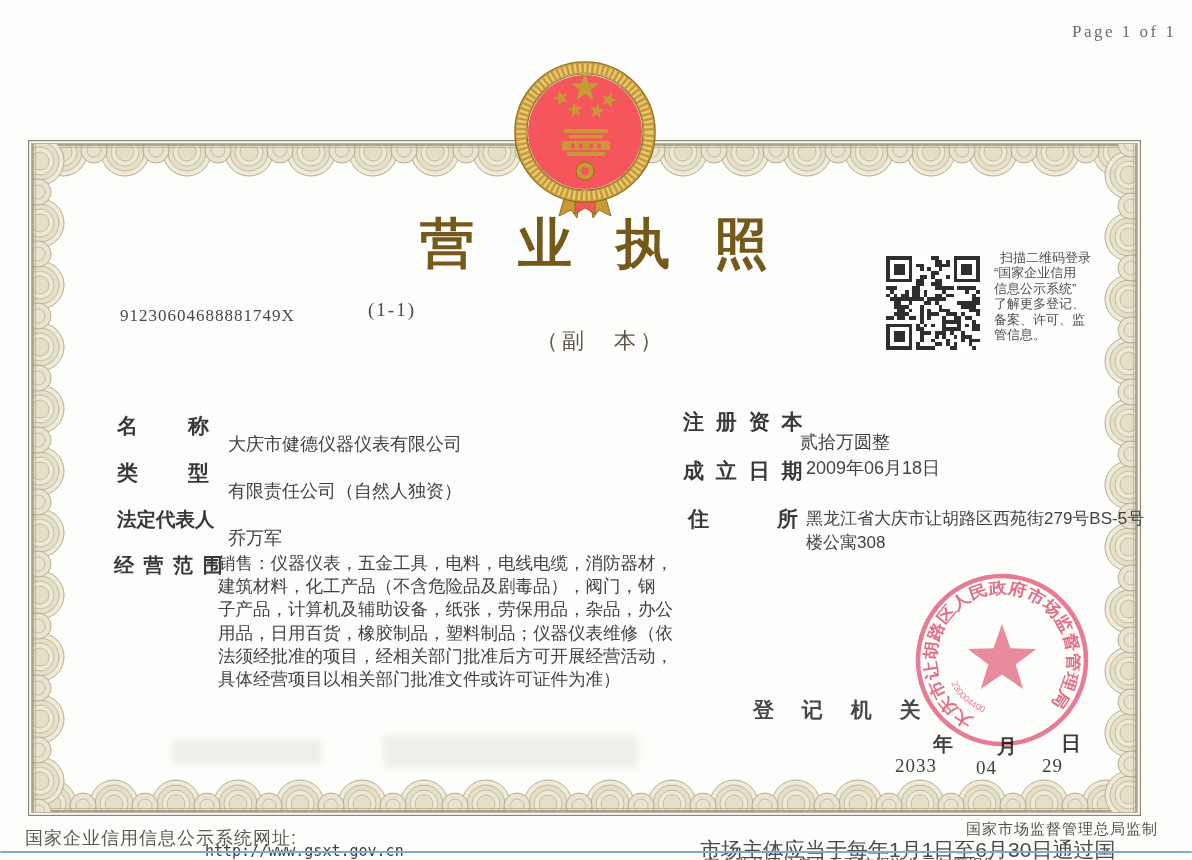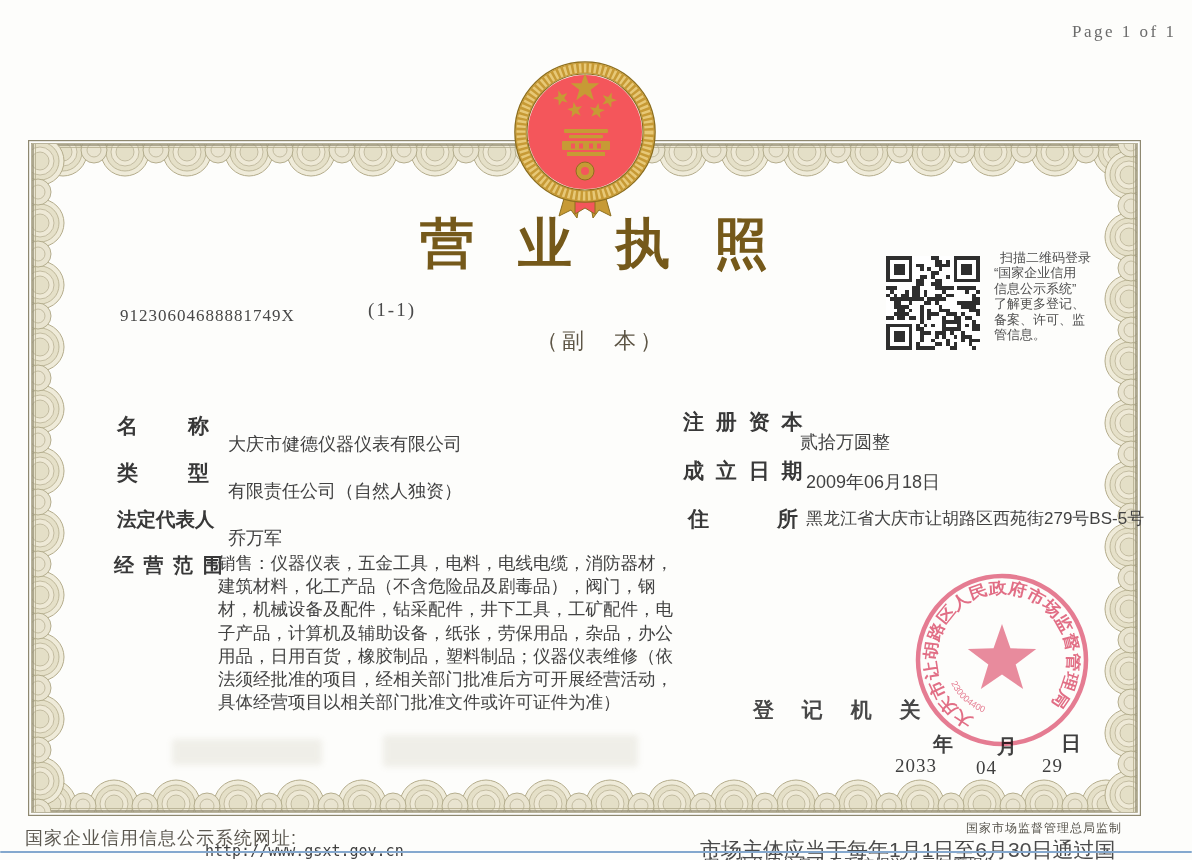--- a/index.html
+++ b/index.html
@@ -30,21 +30,21 @@
   .addr{font-size:17px;line-height:24px;color:#424242;}
   .addr div{white-space:nowrap;}
   
   .dlab{font-size:20px;color:#3f3f3f;font-weight:bold;}
   .dnum{font-family:"Liberation Serif",serif;font-size:19px;color:#3f3f3f;letter-spacing:1px;}
   
   .f-site{left:25px;top:826px;font-size:18px;color:#5c5850;letter-spacing:1px;}
   .f-url{left:205px;top:842px;font-family:"DejaVu Sans Mono",monospace;font-size:15px;color:#3f3f3f;}
   .f-note1{left:700px;top:836px;font-size:21px;color:#4a4a4a;}
   .f-note2{left:704px;top:855px;font-size:15.5px;color:#4a4a4a;}
-  .f-issuer{left:966px;top:820px;font-size:12px;color:#55524a;letter-spacing:1px;}
+  .f-issuer{left:966px;top:820px;font-size:15px;color:#55524a;letter-spacing:1px;}
   .edge-line{left:0;top:851px;width:1192px;height:2px;background:#84a8ce;border-radius:2px;}
   
   .ghost{position:absolute;background:#97906e;opacity:.13;filter:blur(3px);border-radius:3px;}
   svg{display:block;}
   .seal-wrap{left:910px;top:568px;mix-blend-mode:multiply;opacity:.92;}
 </style>
 </head>
 <body>
 
 <div id="stage">
@@ -367,39 +367,39 @@
   </div>
   <div class="abs fvalue" style="left:228px;top:461px;">有限责任公司（自然人独资）</div>
 
   <div class="abs flabel" style="left:117px;top:506px;font-size:19.5px;">法定代表人</div>
   <div class="abs fvalue" style="left:228px;top:508px;">乔万军</div>
 
   <div class="abs flabel" style="left:114px;top:552px;font-size:20px;letter-spacing:2px;">经 营 范 围</div>
   <div class="abs scope-lines" style="left:218px;top:552px;">
     <div>销售：仪器仪表，五金工具，电料，电线电缆，消防器材，</div>
     <div>建筑材料，化工产品（不含危险品及剧毒品），阀门，钢</div>
-    <div>材，机械设备及配件，钻采配件，井下工具，工矿配件，电</div>
     <div>子产品，计算机及辅助设备，纸张，劳保用品，杂品，办公</div>
     <div>用品，日用百货，橡胶制品，塑料制品；仪器仪表维修（依</div>
     <div>法须经批准的项目，经相关部门批准后方可开展经营活动，</div>
     <div>具体经营项目以相关部门批准文件或许可证件为准）</div>
   </div>
 
   <div class="abs flabel" style="left:683px;top:408px;letter-spacing:3px;">注 册 资 本</div>
   <div class="abs fvalue" style="left:800px;top:412px;">贰拾万圆整</div>
 
   <div class="abs flabel" style="left:683px;top:457px;letter-spacing:3px;">成 立 日 期</div>
-  <div class="abs fvalue" style="left:806px;top:452px;">2009年06月18日</div>
+  <div class="abs fvalue" style="left:806px;top:438px;">2009年06月18日</div>
 
   <div class="abs flabel fsplit" style="left:688px;top:505px;width:110px;">
     <span>住</span>
     <span>所</span>
   </div>
   <div class="abs addr" style="left:806px;top:507px;">
     <div>黑龙江省大庆市让胡路区西苑街279号BS-5号</div>
+    <div>楼公寓308</div>
   </div>
 
   <div class="abs flabel" style="left:753px;top:696px;letter-spacing:11px;color:#474747;">登 记 机 关</div>
 
   <div class="abs dlab cjk" style="left:933px;top:731px;">年</div>
   <div class="abs dlab cjk" style="left:997px;top:733px;">月</div>
   <div class="abs dlab cjk" style="left:1061px;top:730px;">日</div>
   <div class="abs dnum" style="left:895px;top:755px;">2033</div>
   <div class="abs dnum" style="left:976px;top:757px;">04</div>
   <div class="abs dnum" style="left:1042px;top:755px;">29</div>

